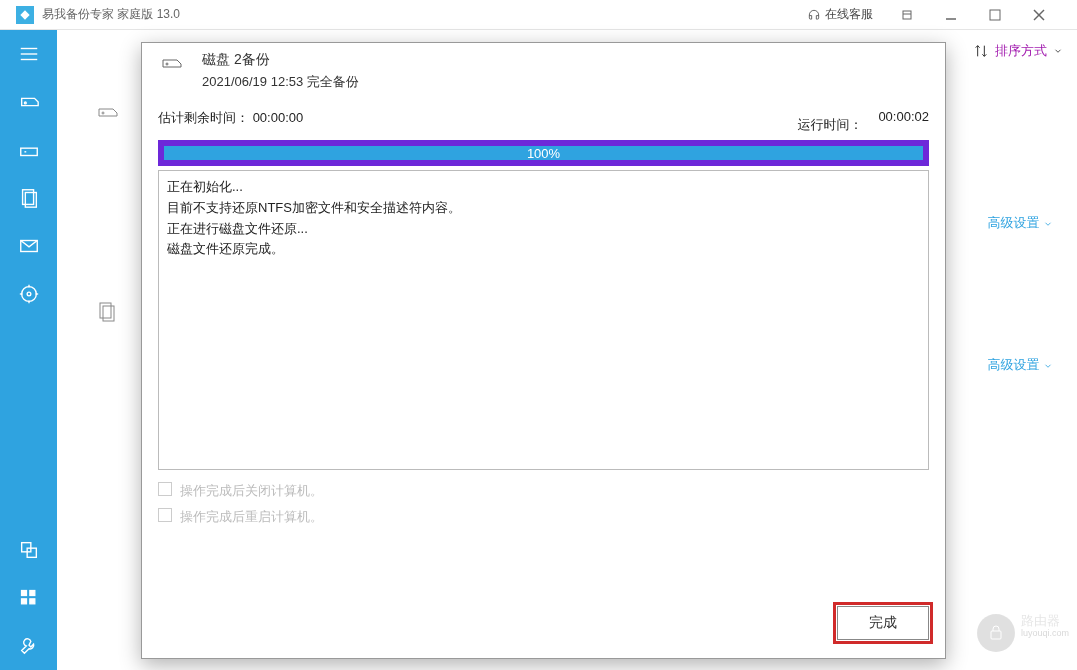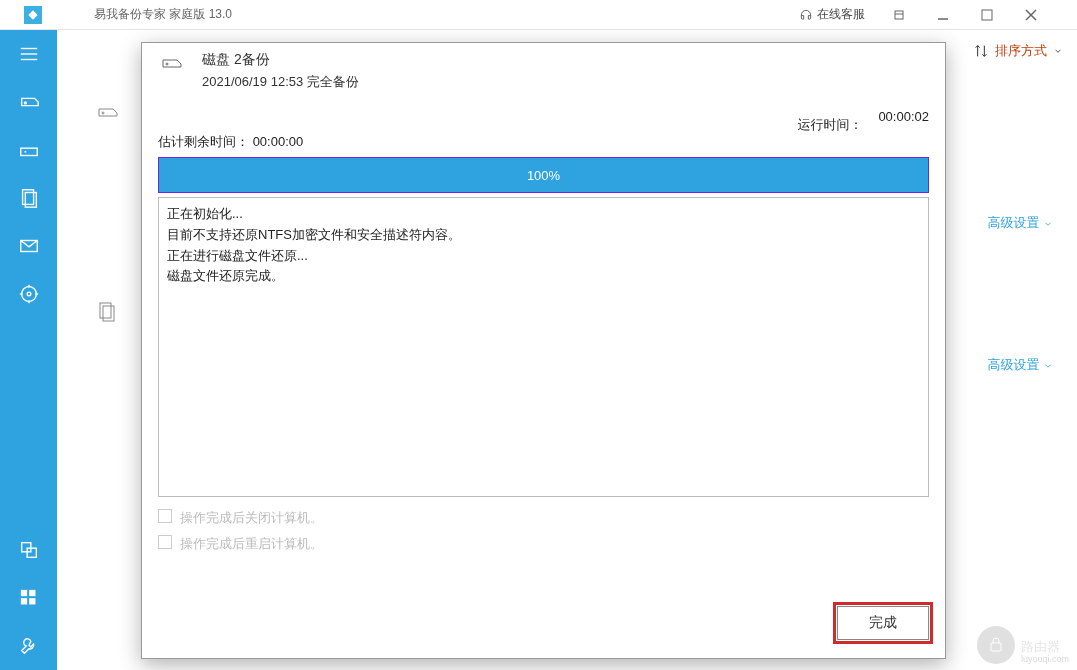--- a/index.html
+++ b/index.html
@@ -1,35 +1,35 @@
 <!DOCTYPE html>
 <html><head>
 <meta charset="utf-8">
 <style>
 * { box-sizing: border-box; margin: 0; padding: 0; }
 body { font-family: "Microsoft YaHei", sans-serif; font-size: 13px; background: #fff; color: #333; width: 1077px; height: 670px; overflow: hidden; position: relative; }
 
 
-.titlebar { height: 30px; background: #fff; border-bottom: 1px solid #e5e5e5; display: flex; align-items: center; padding: 0 24px; gap: 44px; }
+.titlebar { height: 30px; background: #fff; border-bottom: 1px solid #e5e5e5; display: flex; align-items: center; padding: 0 16px; }
 .titlebar .logo { width: 18px; height: 18px; background: #3db0e3; position: relative; margin-right: 8px; display: flex; align-items: center; justify-content: center; }
 .titlebar .logo svg { width: 14px; height: 14px; }
 .titlebar .title { flex: 1; font-size: 12px; color: #666; }
 .titlebar .right { display: flex; align-items: center; gap: 0; }
 .titlebar .support { font-size: 12px; color: #444; margin-right: 12px; display: flex; align-items: center; gap: 4px; }
 .win-btn { width: 44px; height: 30px; display: flex; align-items: center; justify-content: center; color: #666; font-size: 14px; }
 
 
 .main { display: flex; height: 640px; }
 .sidebar { width: 57px; background: #2fa3e0; display: flex; flex-direction: column; align-items: center; padding-top: 12px; gap: 24px; position: relative; }
 .sidebar-bottom { position: absolute; bottom: 12px; left: 0; right: 0; display: flex; flex-direction: column; align-items: center; gap: 24px; }
 .sidebar .icon { width: 24px; height: 24px; display: flex; align-items: center; justify-content: center; color: #fff; }
 .sidebar svg { stroke: #fff; fill: none; stroke-width: 1.5; }
 
 .content { flex: 1; background: #fff; position: relative; }
-.topbar-right { position: absolute; right: 14px; top: 12px; display: flex; align-items: center; gap: 6px; font-size: 13px; color: #c2410c; }
+.topbar-right { position: absolute; right: 14px; top: 12px; display: flex; align-items: center; gap: 6px; font-size: 13px; color: #a21caf; }
 
 .card-area { padding: 70px 60px 0 30px; }
 .card-row { display: flex; align-items: center; margin-bottom: 36px; }
 .card-icon { width: 40px; display: flex; justify-content: center; color: #888; }
 .card-icon svg { stroke: #888; fill: none; }
 .adv-link { position: absolute; right: 24px; }
 .adv-link.adv1 { top: 184px; }
 .adv-link.adv2 { top: 326px; }
 
 
@@ -37,34 +37,34 @@
 .dlg-title { height: 36px; display: flex; align-items: center; padding: 0 12px; font-size: 14px; color: #333; }
 .dlg-title .txt { flex: 1; }
 .dlg-winbtn { width: 40px; text-align: center; font-size: 15px; color: #666; }
 .dlg-header { display: flex; align-items: flex-start; padding: 8px 16px 14px 16px; gap: 12px; }
 .dlg-header .hicon { width: 32px; color: #666; }
 .dlg-header .hicon svg { stroke: #666; fill: none; }
 .dlg-header .hinfo { font-size: 13px; color: #333; }
 .dlg-header .hinfo .bname { font-size: 14px; margin-bottom: 4px; }
 
 .time-row { display: flex; padding: 4px 16px 6px 16px; font-size: 13px; color: #222; }
-.time-row .est { flex: 1; margin-top: 24px; }
+.time-row .est { flex: 1; }
 .time-row .run-label { margin-right: 16px; margin-top: 7px; }
 
-.progress { margin: 0 16px; height: 36px; background: #2fa3e0; color: #fff; display: flex; align-items: center; justify-content: center; font-size: 13px; border: 1px solid #6d28d9; }
+.progress { margin: 0 16px; height: 26px; background: #2fa3e0; color: #fff; display: flex; align-items: center; justify-content: center; font-size: 13px; border: 6px solid #6d28d9; }
 .log-box { margin: 4px 16px 8px 16px; border: 1px solid #bbb; height: 300px; padding: 6px 8px; font-size: 13px; line-height: 1.6; color: #222; overflow: auto; }
 
 .chk-row { padding: 4px 16px; display: flex; align-items: flex-start; gap: 8px; color: #bbb; font-size: 13px; }
 .chk-box { width: 14px; height: 14px; border: 1px solid #ccc; }
 
 .dlg-footer { position: absolute; bottom: 18px; right: 16px; }
 .btn-done { width: 92px; height: 34px; border: 1px solid #888; background: #fff; display: flex; align-items: center; justify-content: center; font-size: 14px; }
 .highlight { position: absolute; bottom: 14px; right: 12px; width: 100px; height: 42px; border: 3px solid #d02a2a; pointer-events: none; }
 
-.watermark { position: absolute; right: 8px; bottom: 6px; display: flex; align-items: flex-end; gap: 6px; opacity: 0.75; color: #fff; font-size: 12px; z-index: 5; text-decoration: underline; }
+.watermark { position: absolute; right: 8px; bottom: 18px; display: flex; align-items: flex-start; gap: 6px; opacity: 0.75; color: #fff; font-size: 12px; z-index: 5; text-decoration: underline; }
 .watermark .circ { width: 38px; height: 38px; border-radius: 50%; background: rgba(180,180,180,0.55); display: flex; align-items: center; justify-content: center; }
 .watermark .circ svg { stroke: #fff; fill: none; }
 .watermark .wm-text { color: #ddd; font-size: 13px; line-height: 1.1; }
 .watermark .wm-sub { font-size: 9px; color: #ccc; }
 </style>
 </head>
 <body>
 
 <div class="titlebar">
   <div class="logo">

